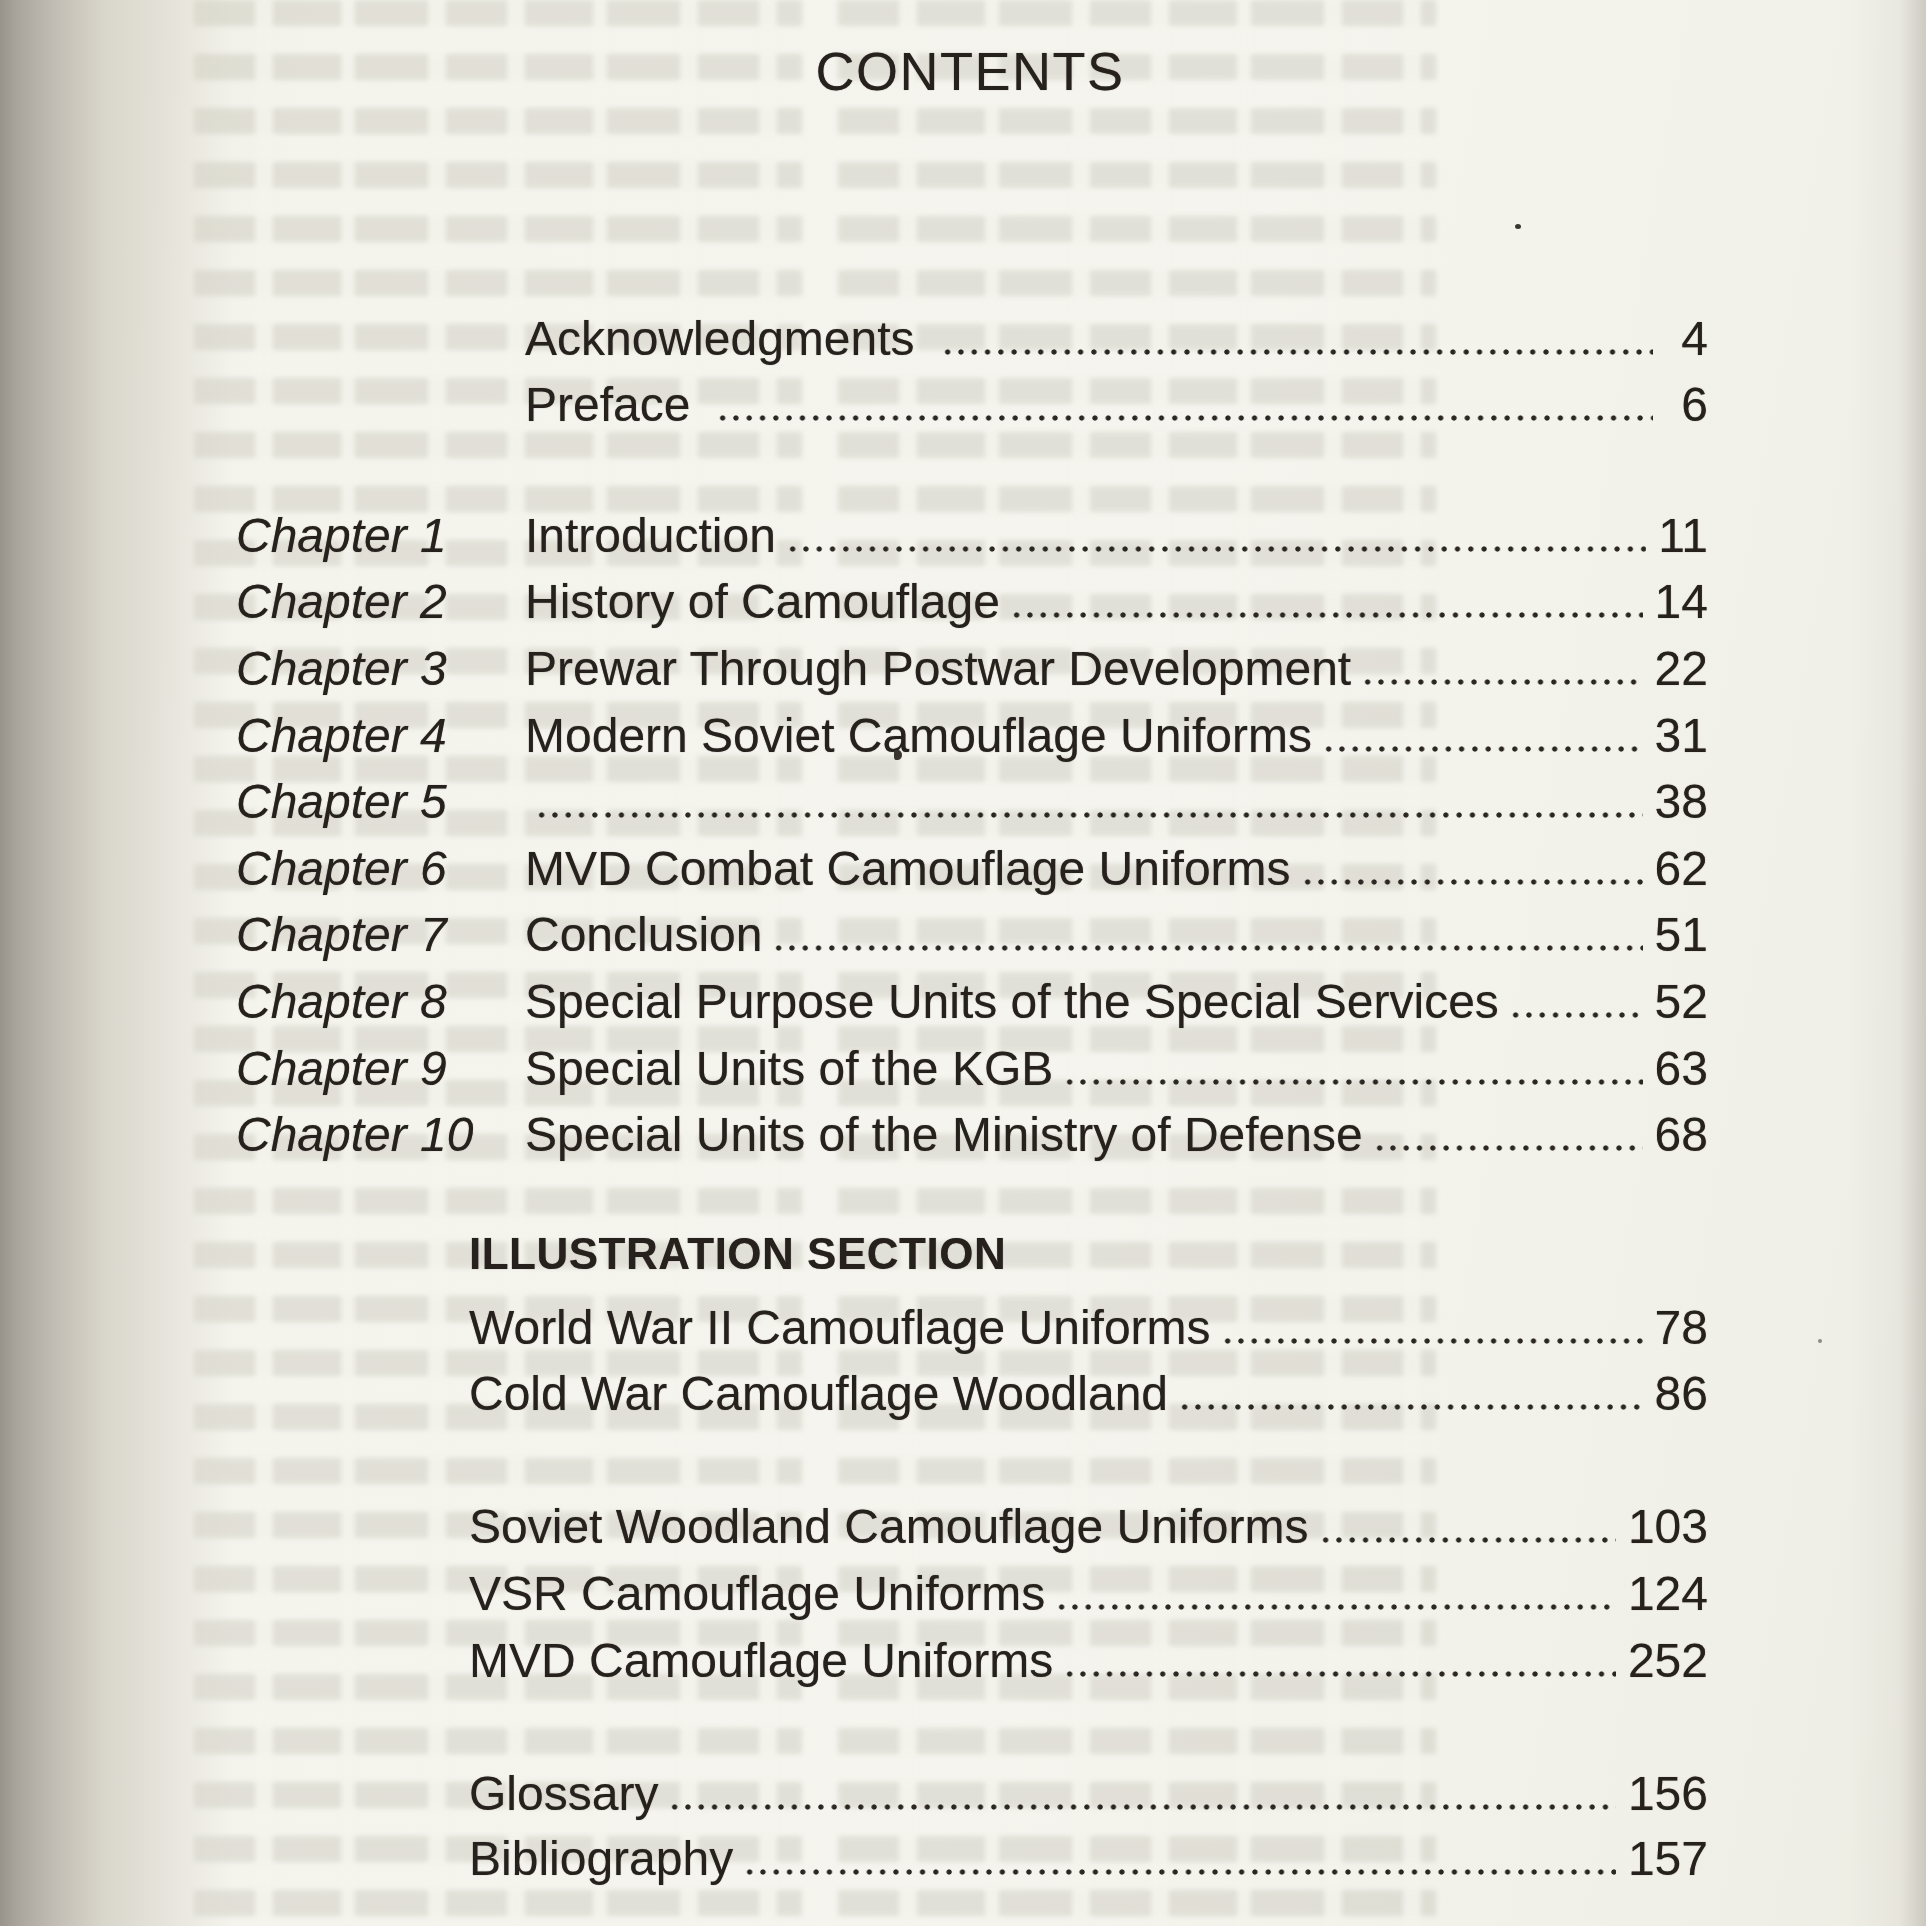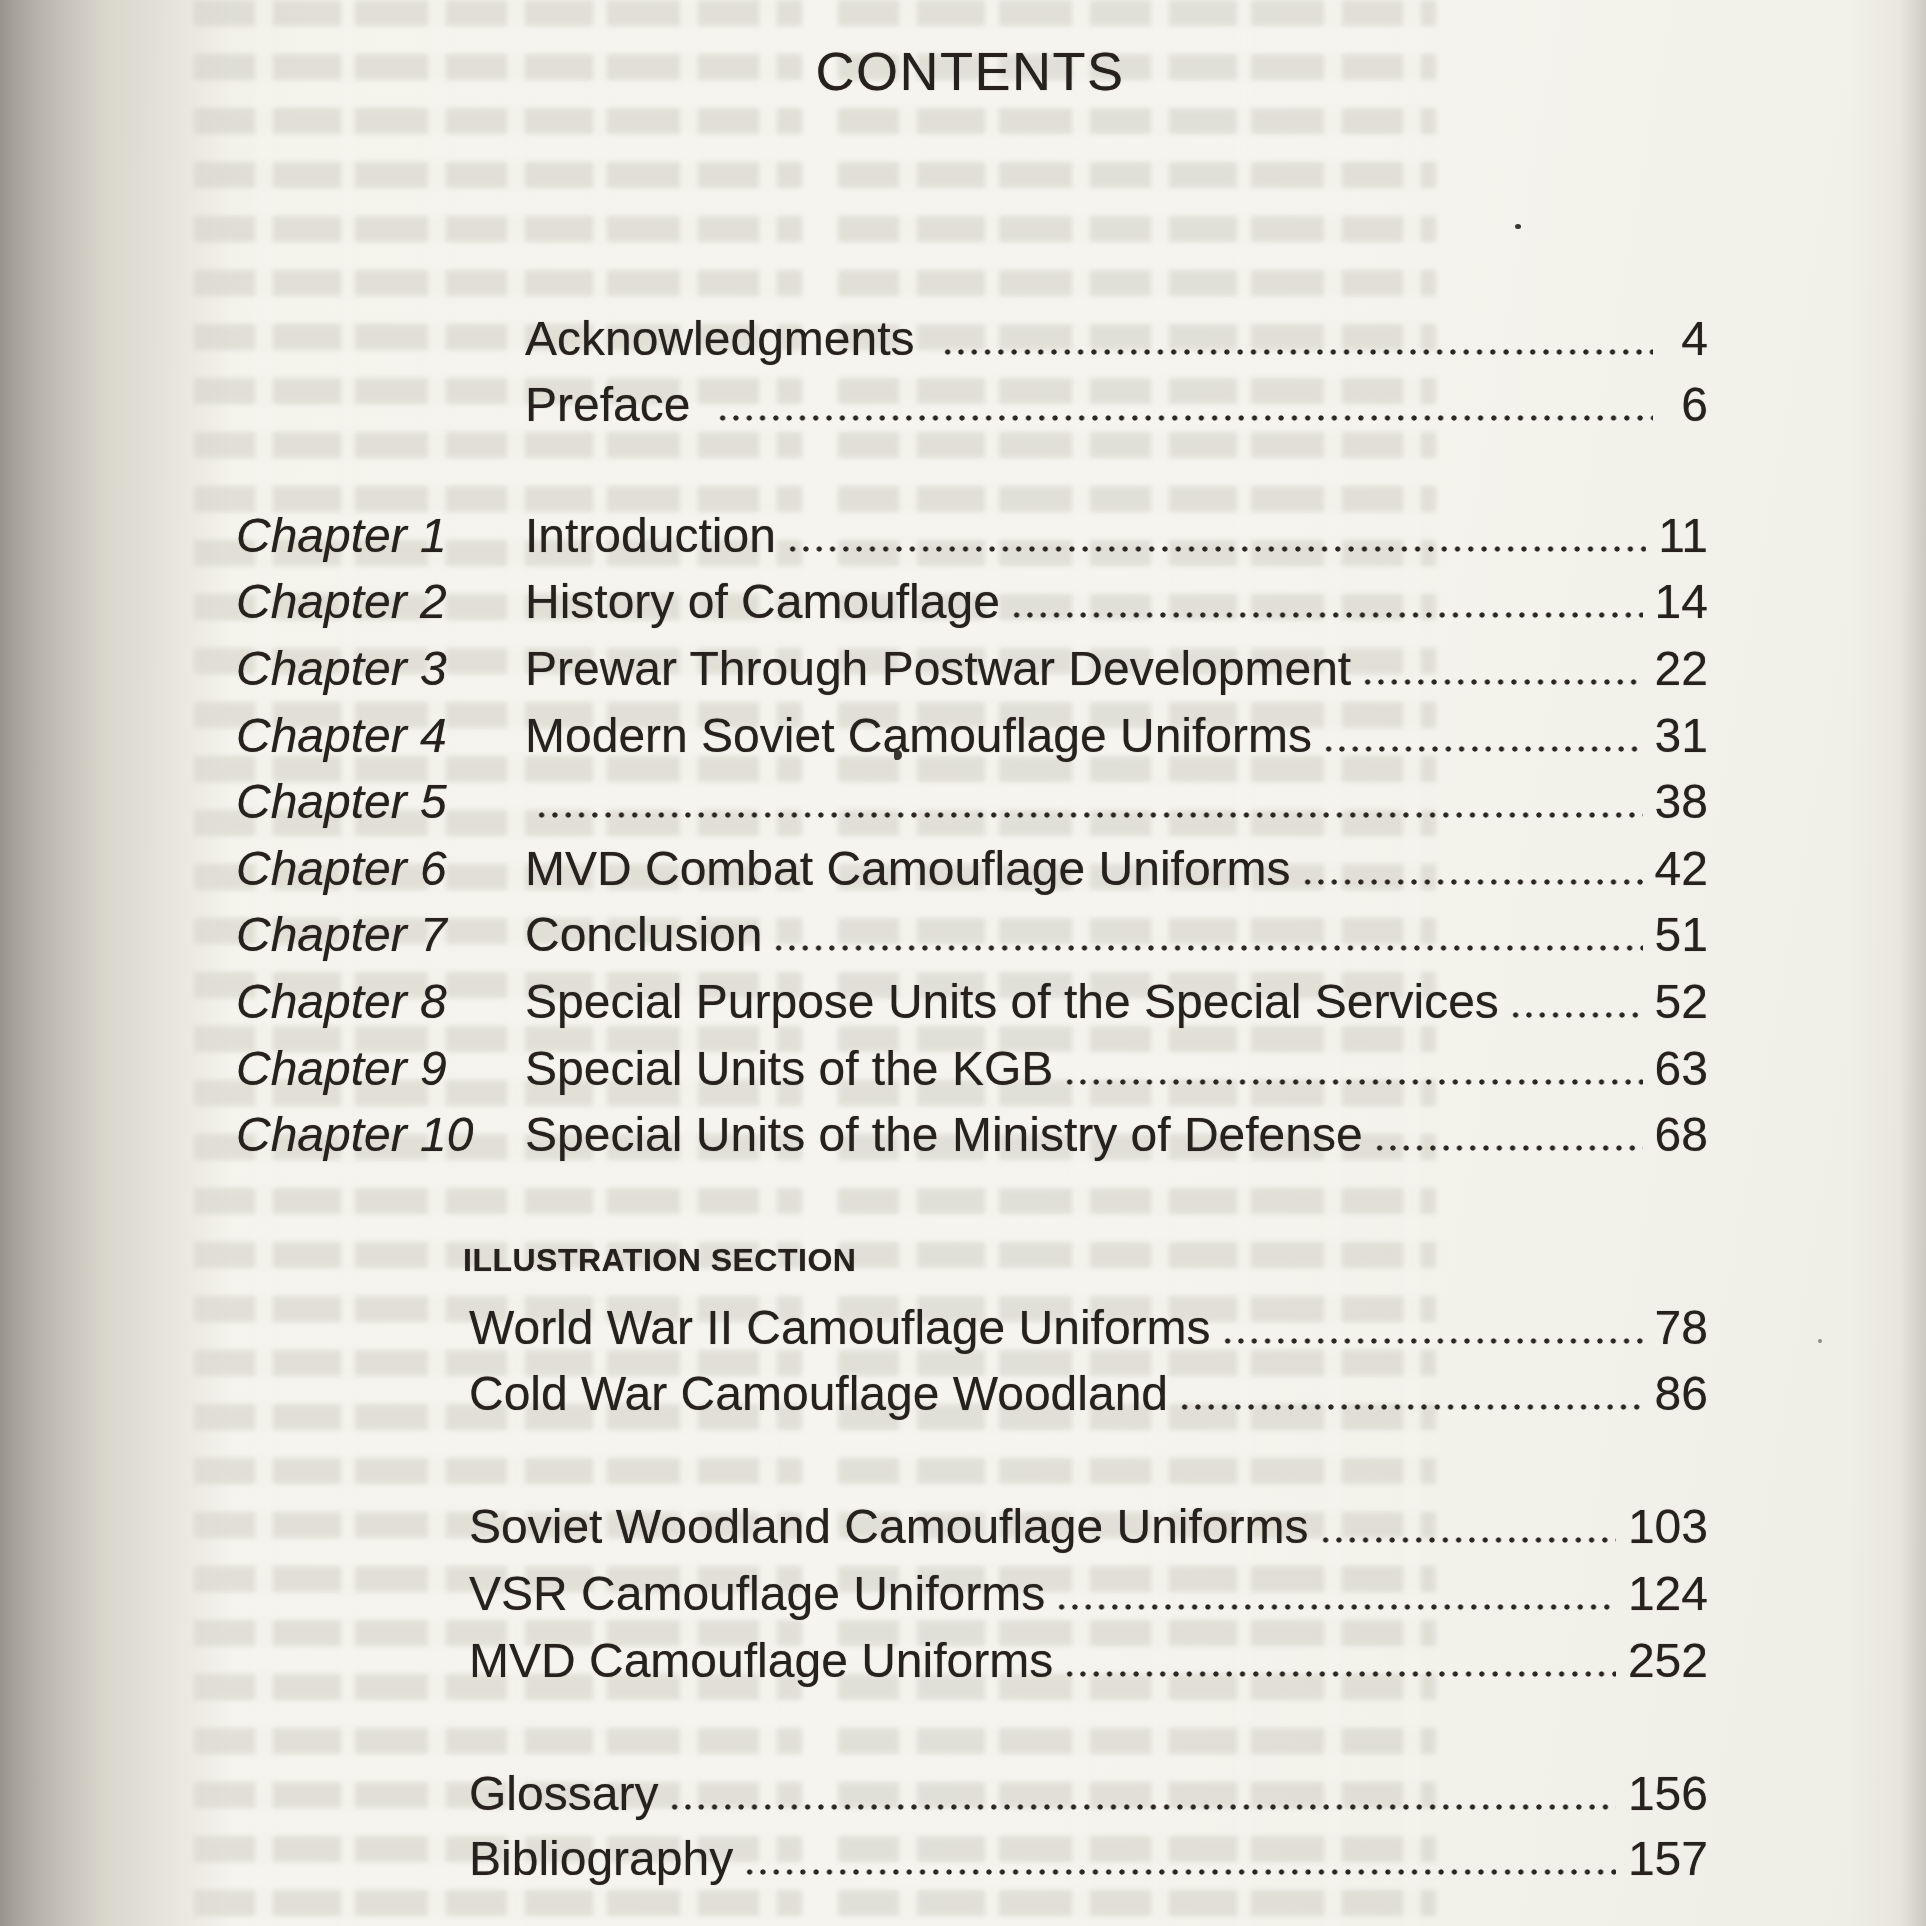--- a/index.html
+++ b/index.html
@@ -66,23 +66,23 @@
   .leader{
     flex:1;align-self:flex-end;height:12px;
     margin:0 12px 5px 10px;
     background-image:radial-gradient(circle, #2b2622 2.2px, rgba(43,38,34,0) 3px);
     background-size:13.3px 12px;
     background-repeat:repeat-x;
     background-position:left center;
   }
   .pnum{flex:none;}
   .heading{
-    position:absolute;left:227px;height:50px;
+    position:absolute;left:233px;height:50px;
     display:flex;align-items:flex-end;
-    font-size:32px;font-weight:bold;letter-spacing:0.5px;line-height:1;
+    font-size:44px;font-weight:bold;letter-spacing:0.5px;line-height:1;
     text-shadow:0 0 1px rgba(38,33,29,0.5);
     white-space:nowrap;
   }
 </style>
 </head>
 <body>
 
 <div class="sheet">
 
   <div class="ghost left"></div>
@@ -129,21 +129,21 @@
     </div>
     <div class="row" style="top:771px">
       <span class="chap">Chapter 5</span>
       <span class="leader"></span>
       <span class="pnum">38</span>
     </div>
     <div class="row" style="top:838px">
       <span class="chap">Chapter 6</span>
       <span>MVD Combat Camouflage Uniforms</span>
       <span class="leader"></span>
-      <span class="pnum">42</span>
+      <span class="pnum">62</span>
     </div>
     <div class="row" style="top:904px">
       <span class="chap">Chapter 7</span>
       <span>Conclusion</span>
       <span class="leader"></span>
       <span class="pnum">51</span>
     </div>
     <div class="row" style="top:971px">
       <span class="chap">Chapter 8</span>
       <span>Special Purpose Units of the Special Services</span>

